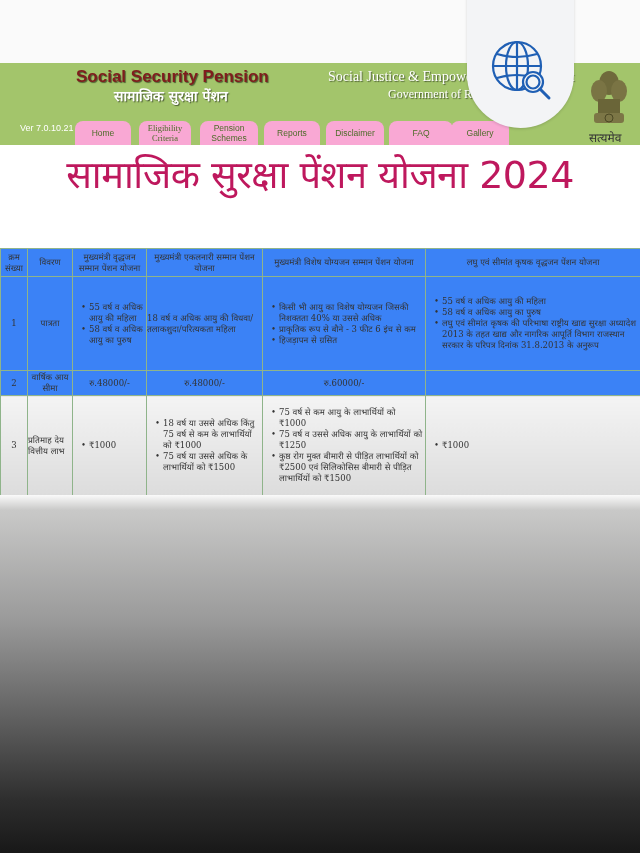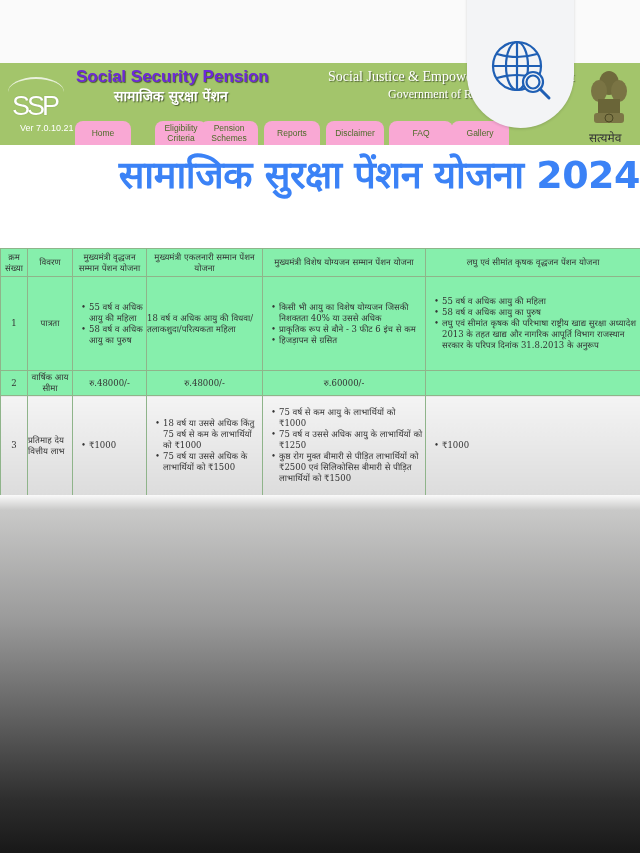--- a/index.html
+++ b/index.html
@@ -27,21 +27,21 @@
   .logo-arc {
     position: absolute; left: 4px; top: 4px; width: 56px; height: 30px;
     border-top: 2px solid #e9f1dc; border-radius: 50% 50% 0 0;
   }
   .version {
     position: absolute; left: 20px; top: 60px;
     font-family: "Liberation Sans", sans-serif; font-size: 9px; color: #ffffff;
   }
   .site-title {
     position: absolute; left: 76px; top: 4px;
-    font-family: "Liberation Sans", sans-serif; font-weight: bold; font-size: 17px; color: #6d28d9;
+    font-family: "Liberation Sans", sans-serif; font-weight: bold; font-size: 17px; color: #7f1d1d;
     text-shadow: 1px 1px 1px #4d5f33;
   }
   .site-subtitle {
     position: absolute; left: 114px; top: 23px;
     font-family: "DejaVu Sans", sans-serif; font-weight: bold; font-size: 14px; color: #fff;
     text-shadow: 1px 1px 1px #4d5f33;
   }
   .dept {
     position: absolute; left: 328px; top: 6px;
     font-family: "Liberation Serif", serif; font-size: 14px; color: #fff;
@@ -64,31 +64,31 @@
   .nav-tab {
     position: absolute; top: 0; height: 24px; background: #f9a8d4;
     border-radius: 8px 8px 0 0;
     font-family: "Liberation Sans", sans-serif; font-size: 8.5px; color: #4b6b27;
     display: flex; align-items: center; justify-content: center; text-align: center; line-height: 10px;
   }
 
   
   .banner { position: absolute; left: 0; top: 145px; width: 640px; height: 103px; background: #fff; }
   .banner-line1 {
-    position: absolute; left: 0; top: 2px; width: 640px; text-align: right;
-    font-family: "DejaVu Sans", sans-serif; font-weight: bold; font-size: 38px; color: #3b82f6;
+    position: absolute; left: 0; top: 2px; width: 640px; text-align: center;
+    font-family: "DejaVu Sans", sans-serif; font-weight: normal; font-size: 38px; color: #be185d;
     letter-spacing: -0.5px;
   }
   .banner-line2 {
     position: absolute; left: 0; top: 52px; width: 640px; text-align: center;
     font-family: "DejaVu Sans", sans-serif; font-weight: bold; font-size: 36px; color: #2e7d3b;
   }
 
   
-  .table-wrap { position: absolute; left: 0; top: 248px; width: 640px; height: 247px; background: #86efac; overflow: hidden; }
+  .table-wrap { position: absolute; left: 0; top: 248px; width: 640px; height: 247px; background: #3b82f6; overflow: hidden; }
   table { border-collapse: collapse; width: 640px; table-layout: fixed; font-family: "DejaVu Serif", serif; color: #333; }
   td, th { border: 1px solid #8fb48a; font-weight: normal; vertical-align: middle; font-size: 8.5px; line-height: 11px; }
   th { text-align: center; height: 28px; padding: 0 2px; }
   td.center { text-align: center; }
   td ul { list-style: none; padding-left: 8px; }
   td li { position: relative; padding-left: 8px; }
   td li::before { content: "•"; position: absolute; left: 0; }
   .r1 td { height: 94px; }
   .r2 td { height: 25px; }
   .r3 td { height: 100px; background: linear-gradient(#f4f4f4, #dcdcdc); margin-top: 13px; }
@@ -102,42 +102,38 @@
   .globe-badge svg { position: absolute; left: 22px; top: 48px; }
 
   .fade { position: absolute; left: 0; top: 495px; width: 640px; height: 358px; }
 </style>
 </head>
 <body>
 
 <div class="top-white"></div>
 
 <div class="header">
-  <div class="logo">
-    <div class="logo-arc"></div>
-    <div class="logo-text">SSP</div>
-  </div>
   <div class="version">Ver 7.0.10.21</div>
   <div class="site-title">Social Security Pension</div>
   <div class="site-subtitle">सामाजिक सुरक्षा पेंशन</div>
   <div class="dept">Social Justice &amp; Empowerment Department</div>
   <div class="gov">Government of Rajasthan</div>
   <svg class="emblem" viewBox="0 0 46 76">
     <ellipse cx="23" cy="18" rx="10" ry="12" fill="#6f6a3c"></ellipse>
     <ellipse cx="13" cy="26" rx="8" ry="11" fill="#7a7444"></ellipse>
     <ellipse cx="33" cy="26" rx="8" ry="11" fill="#7a7444"></ellipse>
     <rect x="12" y="34" width="22" height="14" fill="#6a6538"></rect>
     <rect x="8" y="48" width="30" height="10" rx="3" fill="#7c7646"></rect>
     <circle cx="23" cy="53" r="4" fill="none" stroke="#4c4824" stroke-width="1"></circle>
   </svg>
   <div class="emblem-motto">सत्यमेव जयते</div>
 
   <div class="nav">
     <div class="nav-tab" style="left:0;width:56px;">Home</div>
-    <div class="nav-tab" style="left:80px;width:52px;">Eligibility Criteria</div>
+    <div class="nav-tab" style="left:64px;width:52px;font-family:Liberation Serif, serif;">Eligibility Criteria</div>
     <div class="nav-tab" style="left:125px;width:58px;">Pension Schemes</div>
     <div class="nav-tab" style="left:189px;width:56px;">Reports</div>
     <div class="nav-tab" style="left:251px;width:58px;">Disclaimer</div>
     <div class="nav-tab" style="left:314px;width:64px;">FAQ</div>
     <div class="nav-tab" style="left:376px;width:58px;">Gallery</div>
   </div>
 </div>
 
 <div class="banner">
   <div class="banner-line1">सामाजिक सुरक्षा पेंशन योजना 2024</div>

